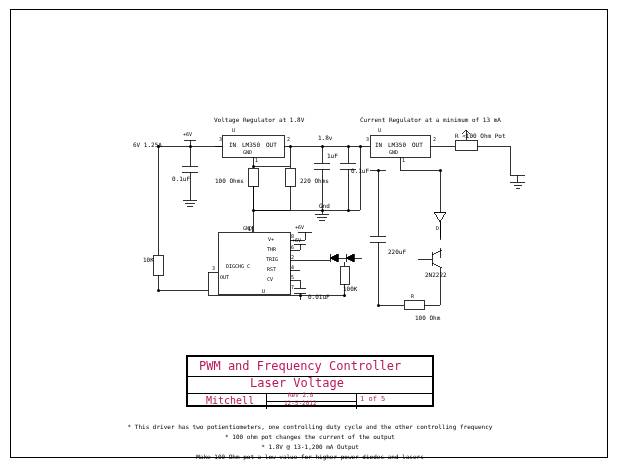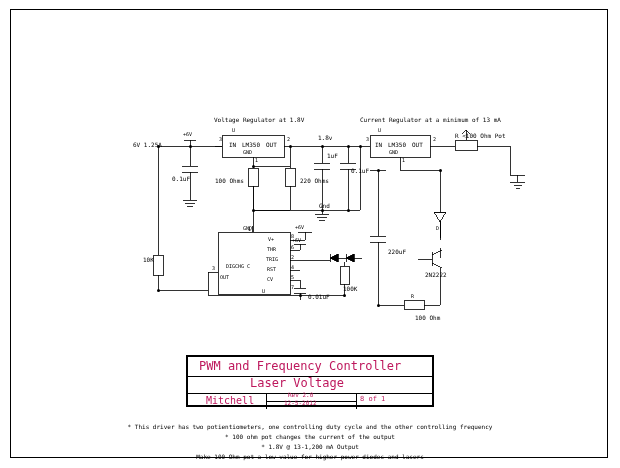--- a/index.html
+++ b/index.html
@@ -345,20 +345,20 @@
     <div class="tb-divider" style="top:36px;"></div>
     <div class="tb-vline" style="left:78px; top:36px; height:16px;"></div>
     <div class="tb-vline" style="left:168px; top:36px; height:16px;"></div>
     <div class="tb-divider" style="top:44px; left:78px; width:90px;"></div>
   </div>
   <div class="tb-text" style="left:199px; top:360px; font-size:12px;">PWM and Frequency Controller</div>
   <div class="tb-text" style="left:250px; top:377px; font-size:12px;">Laser Voltage</div>
   <div class="tb-text" style="left:206px; top:396px; font-size:10px;">Mitchell</div>
   <div class="tb-text" style="left:288px; top:392px; font-size:6px;">Rev 2.0</div>
   <div class="tb-text" style="left:284px; top:400px; font-size:6px;">12-5-2012</div>
-  <div class="tb-text" style="left:360px; top:396px; font-size:7px;">8 of 1</div>
+  <div class="tb-text" style="left:360px; top:396px; font-size:7px;">1 of 5</div>
 
   <div class="notes" style="top:424px;">* This driver has two potientiometers, one controlling duty cycle and the other controlling frequency</div>
   <div class="notes" style="top:434px;">* 100 ohm pot changes the current of the output</div>
   <div class="notes" style="top:444px;">* 1.8V @ 13-1,200 mA Output</div>
   <div class="notes" style="top:454px;">Make 100 Ohm pot a low value for higher power diodes and lasers</div>
 
 </div>
 
 </body></html>

